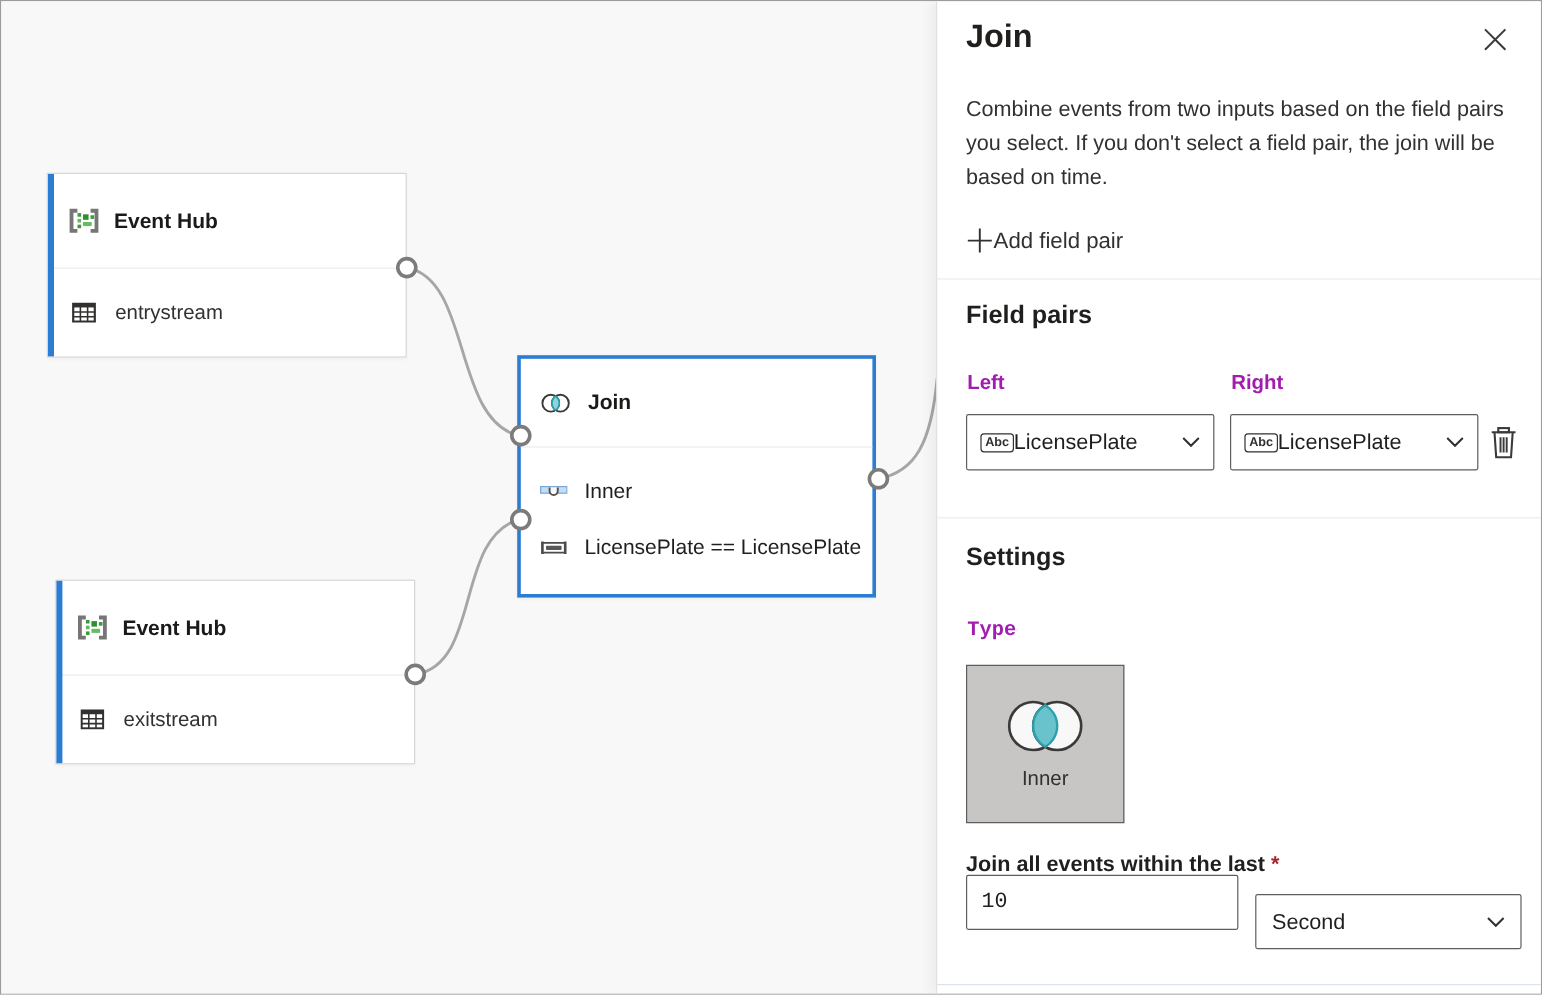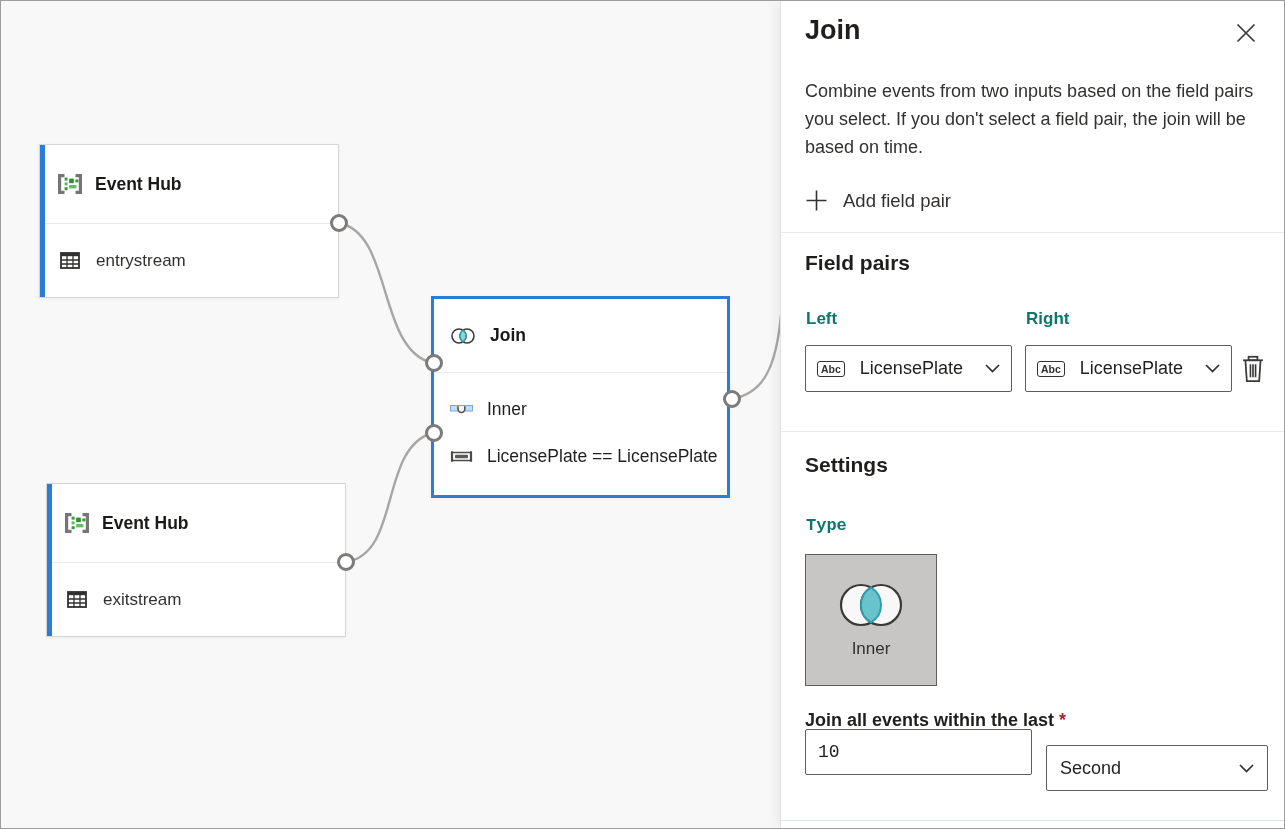--- a/index.html
+++ b/index.html
@@ -31,28 +31,28 @@
 
   
   .panel{position:absolute;left:779px;top:0;width:506px;height:100%;background:#fff;
          border-left:1px solid #e3e1df;box-shadow:-5px 0 10px rgba(0,0,0,.05);z-index:10;}
   .panel *{box-sizing:border-box;}
   .ptitle{position:absolute;left:24px;top:14px;font-size:27px;font-weight:600;color:#201f1e;}
   .close-btn{position:absolute;left:446px;top:13px;width:38px;height:38px;border:none;background:none;
              display:flex;align-items:center;justify-content:center;cursor:pointer;padding:0;}
   .desc{position:absolute;left:24px;top:76px;width:452px;font-size:18px;line-height:28px;
         color:#323130;margin:0;}
-  .addpair{position:absolute;left:24px;top:188px;display:flex;align-items:center;gap:15px;
+  .addpair{position:absolute;left:24px;top:188px;display:flex;align-items:center;
            font-size:18.5px;color:#323130;cursor:pointer;background:none;border:none;padding:0;
            font-family:inherit;}
   .divider{position:absolute;left:0;width:506px;height:1px;background:#edebe9;}
   .h2{position:absolute;left:24px;font-size:21px;font-weight:700;color:#201f1e;}
-  .sublabel{position:absolute;font-size:17px;font-weight:600;color:#0f766e;}
+  .sublabel{position:absolute;font-size:17px;font-weight:600;color:#a21caf;}
   .combo{position:absolute;top:344px;width:207px;height:47px;border:1px solid #605e5c;border-radius:2px;
-         background:#fff;display:flex;align-items:center;gap:15px;padding:0 11px;cursor:pointer;}
+         background:#fff;display:flex;align-items:center;gap:0;padding:0 11px;cursor:pointer;}
   .badge{border:1.5px solid #323130;border-radius:3px;font-size:10.5px;font-weight:600;
          padding:1px 3px;color:#323130;flex:none;}
   .combo-val{font-size:18px;color:#201f1e;flex:1;white-space:nowrap;overflow:hidden;}
   .trash-btn{position:absolute;left:452px;top:348px;width:40px;height:40px;border:none;background:none;
              display:flex;align-items:center;justify-content:center;cursor:pointer;padding:0;}
   .tile{position:absolute;top:553px;width:132px;height:132px;display:flex;flex-direction:column;
         align-items:center;justify-content:center;gap:11px;cursor:pointer;}
   .tile-inner{left:24px;background:#c8c6c4;border:1px solid #605e5c;}
   .tile-leftouter{left:168px;background:#fff;border:1px solid #8a8886;}
   .tile-label{font-size:17px;color:#323130;}

